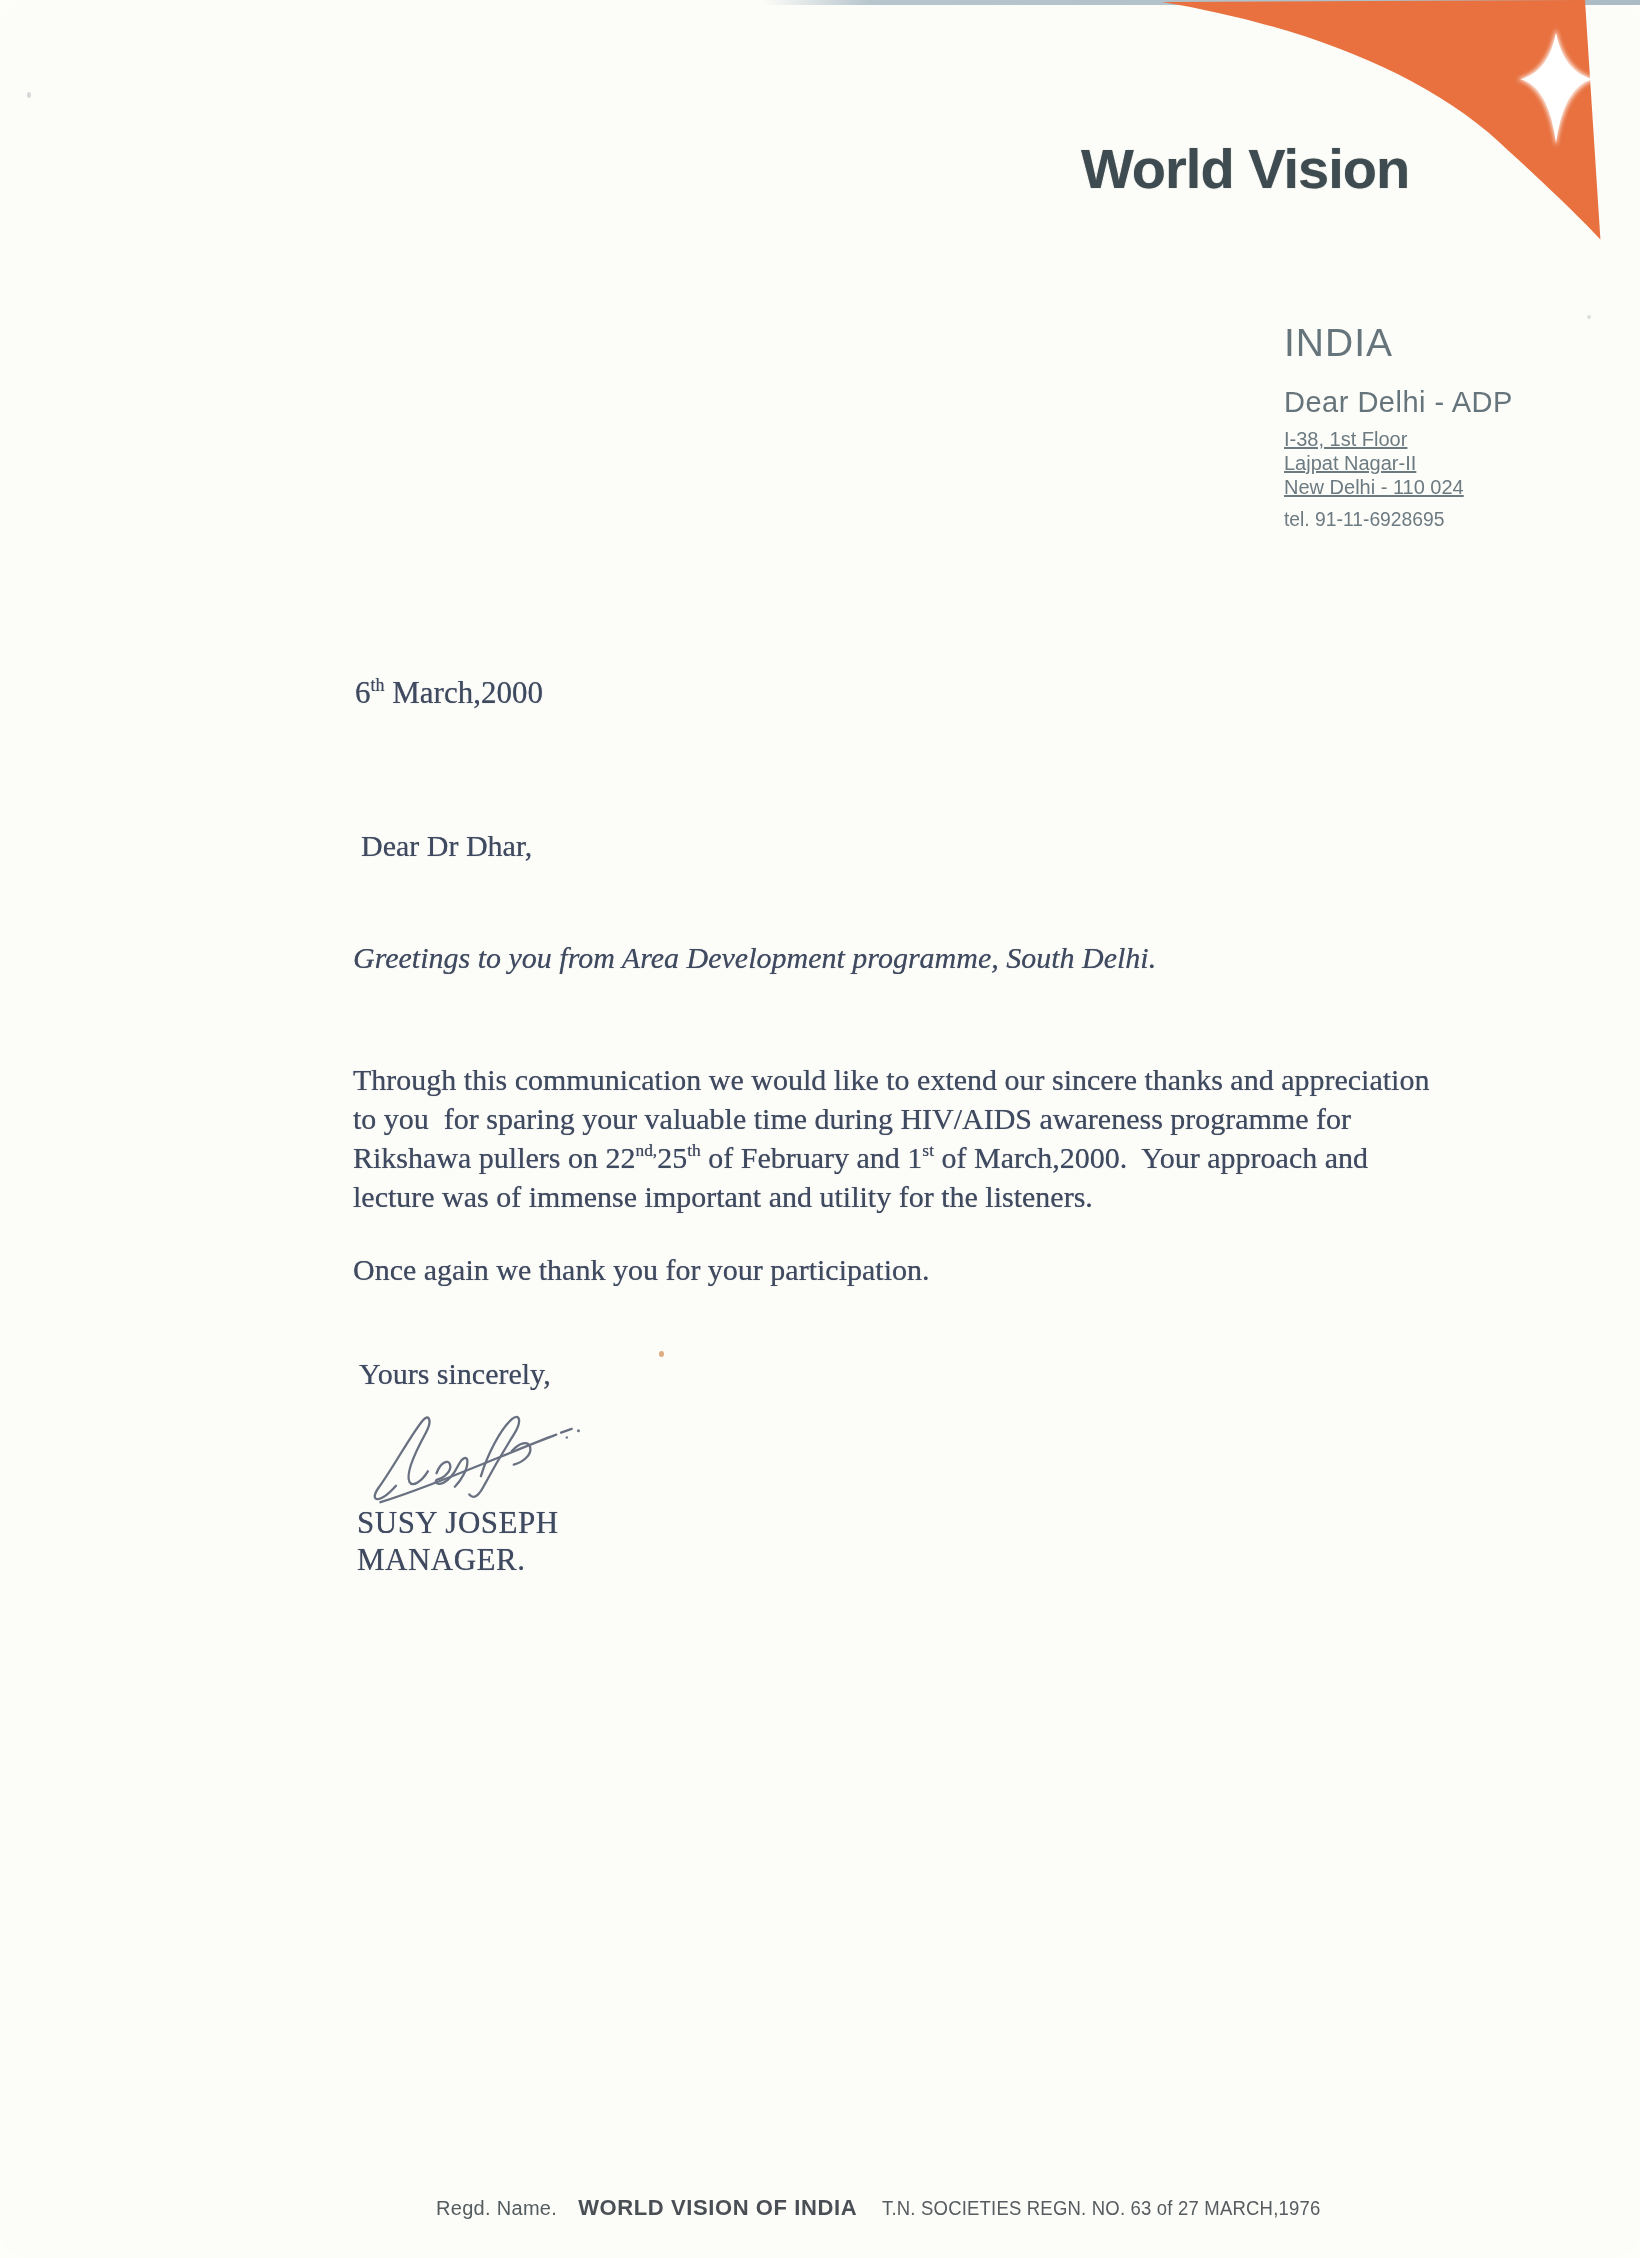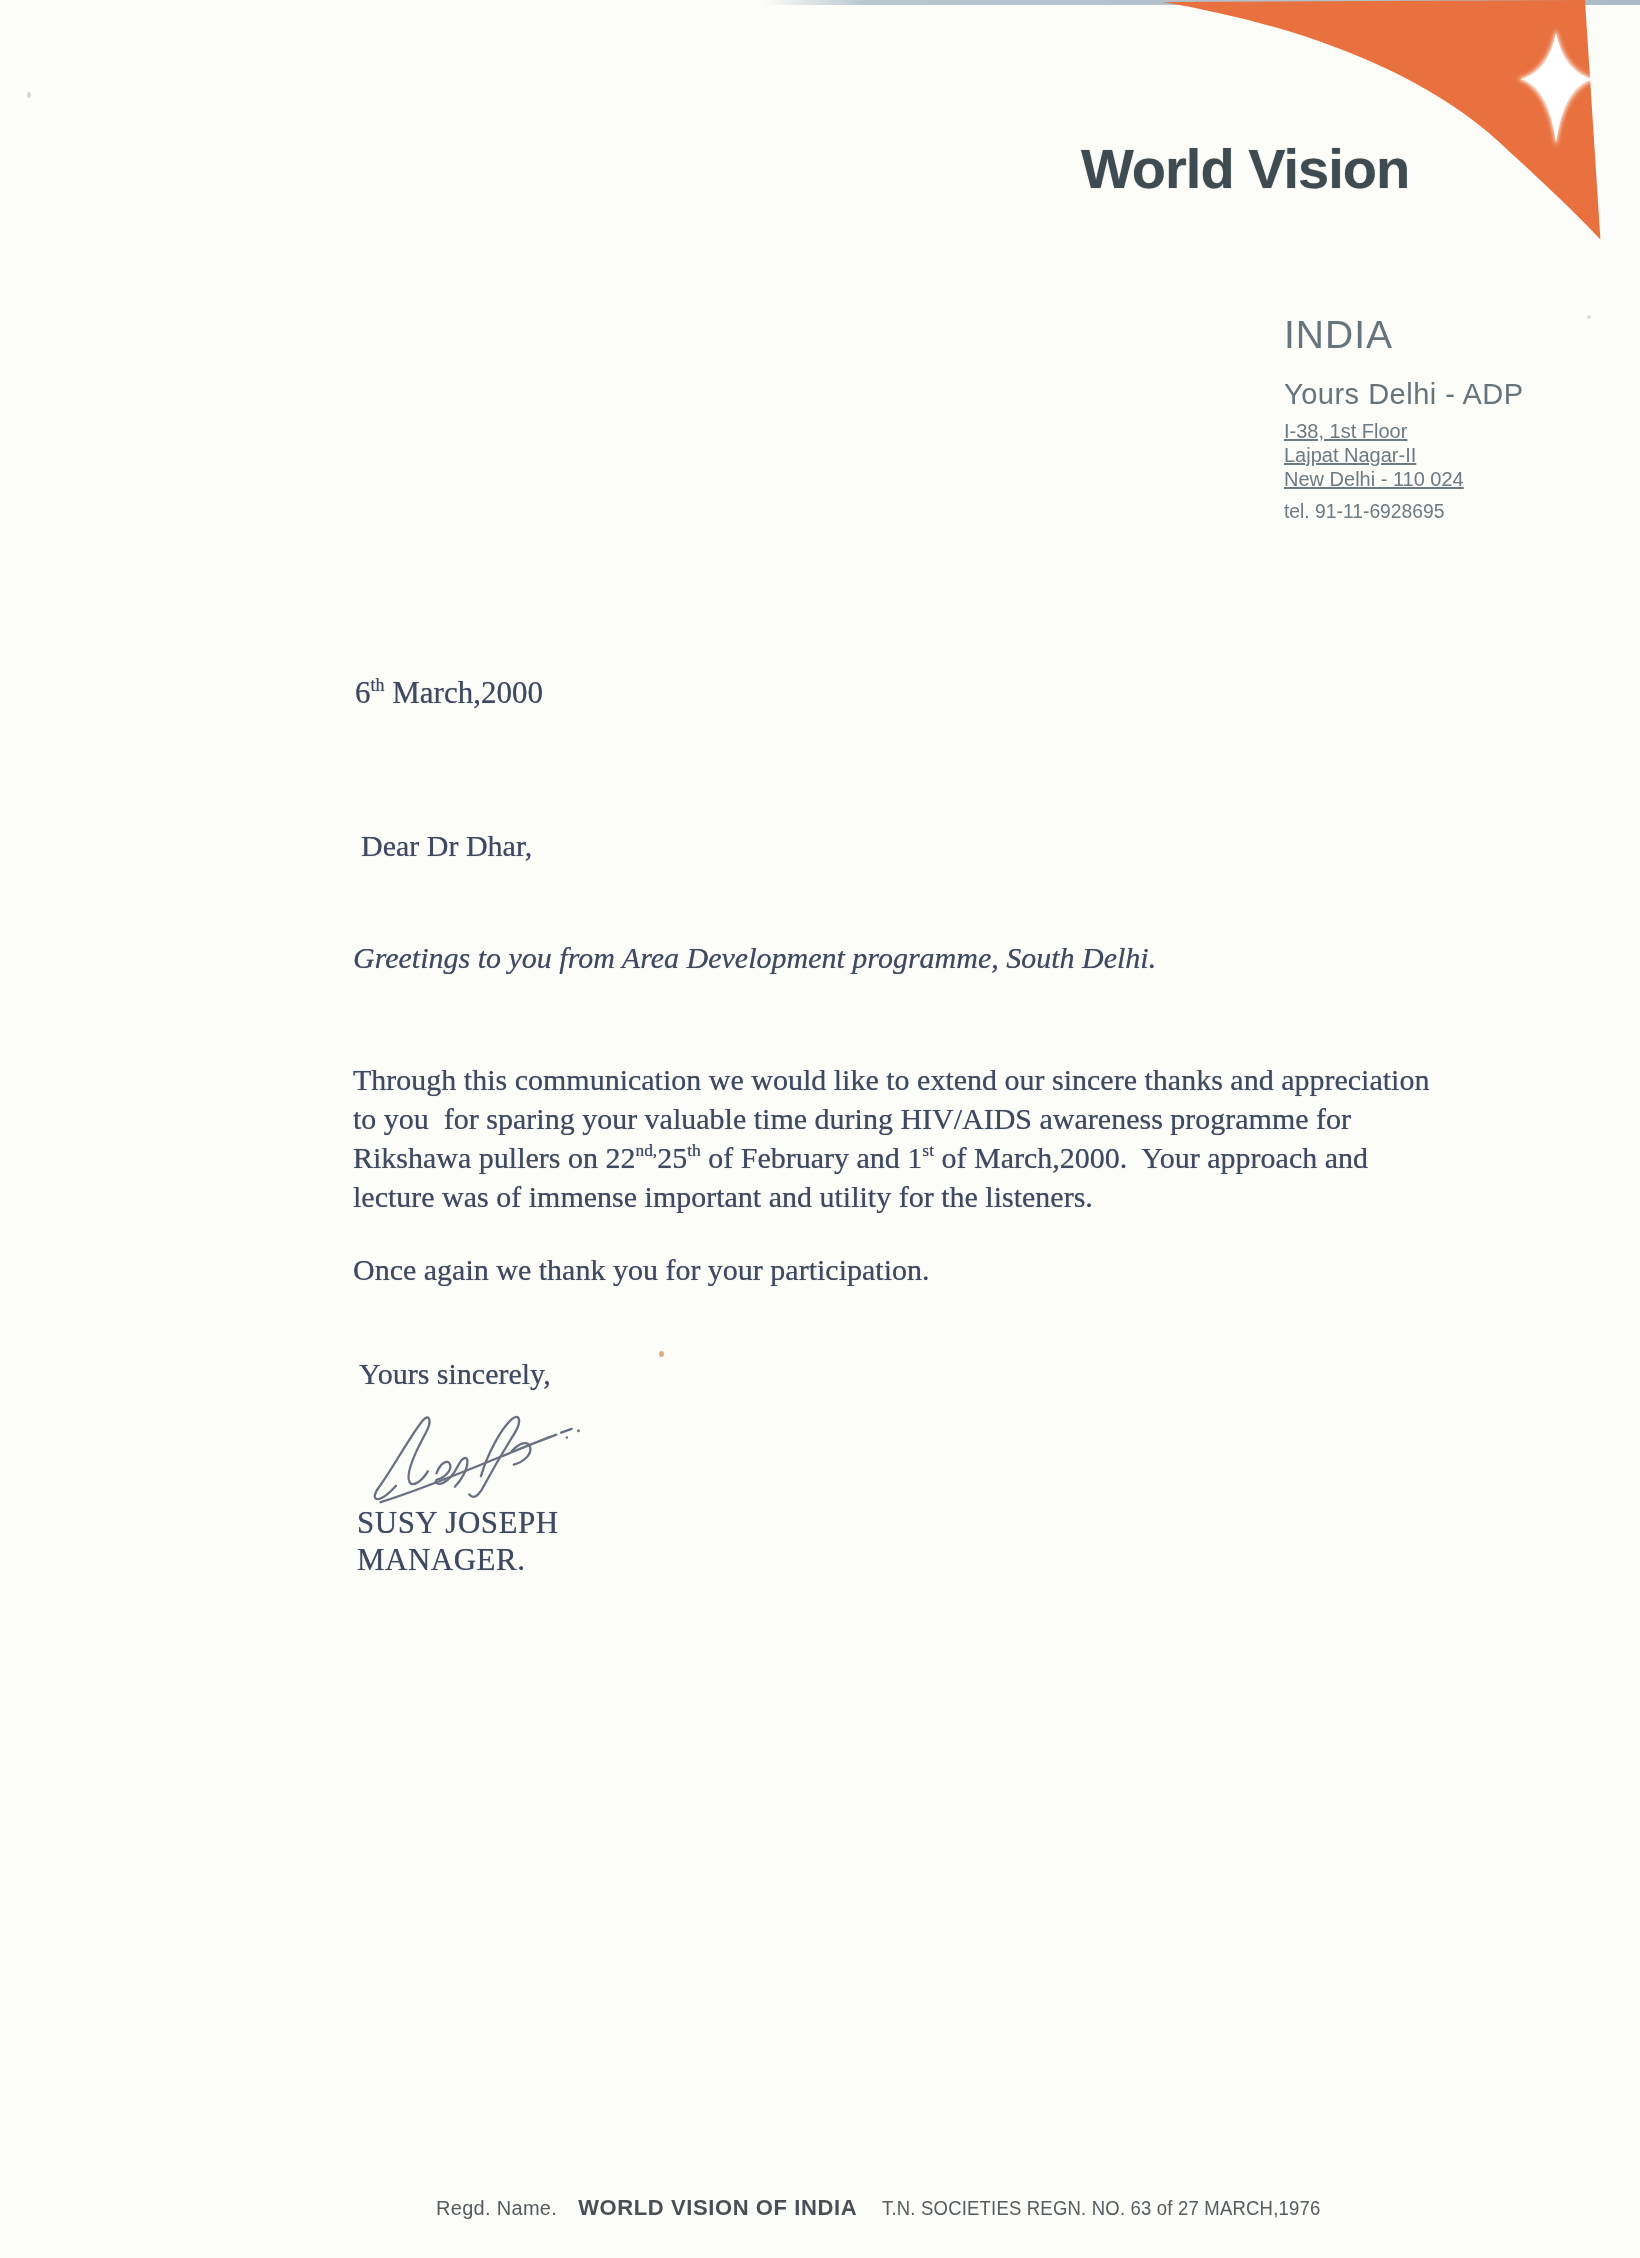--- a/index.html
+++ b/index.html
@@ -26,21 +26,21 @@
   
   .swoosh{position:absolute;top:0;left:0;width:1640px;height:280px;}
   .brand{
     position:absolute;left:1081px;top:136px;
     font-size:56px;font-weight:bold;letter-spacing:-1px;
     color:#3e4b50;
     text-shadow:0 0 1px rgba(62,75,80,.5);
   }
 
   
-  .lh{position:absolute;color:#66747c;}
+  .lh{position:absolute;color:#66747c;margin-top:8px;}
   .country{left:1284px;top:313px;font-size:39px;letter-spacing:1px;}
   .office{left:1284px;top:378px;font-size:29px;letter-spacing:0.5px;}
   .addr{left:1284px;top:419px;font-size:20px;line-height:24px;color:#6c7a81;text-decoration:underline;}
   .tel{left:1284px;top:501px;font-size:19.3px;color:#6c7a81;}
 
   
   .ink{
     font-family:"Liberation Serif", serif;
     color:#3f4a60;
     text-shadow:0 0 0.7px rgba(63,74,96,.75);
@@ -84,21 +84,21 @@
       </filter>
     </defs>
     <path d="M 1204 2 L 1642 0 L 1658 248 C 1638 226 1600 190 1553 147 C 1473 74 1347 26 1204 2 Z" fill="#e8713f"></path>
     <path filter="url(#starblur)" d="M 1612 30 Q 1621 74 1654 82 Q 1621 90 1612 152 Q 1603 90 1572 82 Q 1603 74 1612 30 Z" fill="#ffffff" opacity=".9"></path>
     <path d="M 1612 34 Q 1620 75 1650 82 Q 1620 89 1612 148 Q 1604 89 1575 82 Q 1604 75 1612 34 Z" fill="#ffffff"></path>
   </svg>
 
   <div class="brand">World Vision</div>
 
   <div class="lh country">INDIA</div>
-  <div class="lh office">Yours Delhi - ADP</div>
+  <div class="lh office">Dear Delhi - ADP</div>
   <div class="lh addr" id="address-block">
       <div>I-38, 1st Floor</div>
       <div>Lajpat Nagar-II</div>
       <div>New Delhi - 110 024</div>
     </div>
   <div class="lh tel">tel. 91-11-6928695</div>
 
   <div class="ink date">6<sup>th</sup> March,2000</div>
   <div class="ink salutation">Dear Dr Dhar,</div>
   <div class="ink body-block" id="letter-body">

